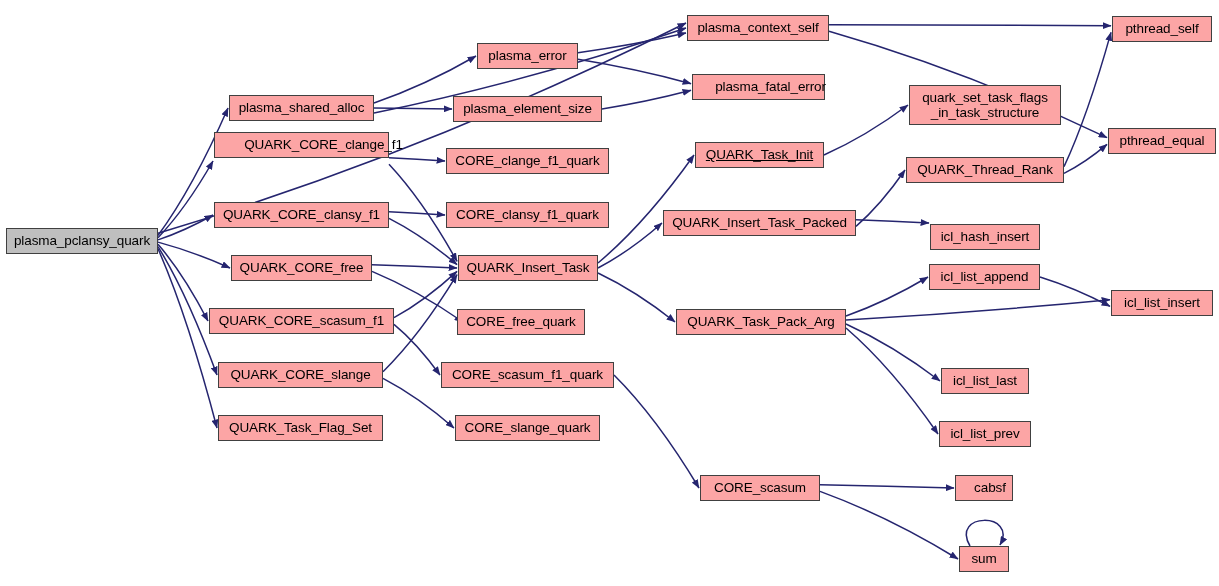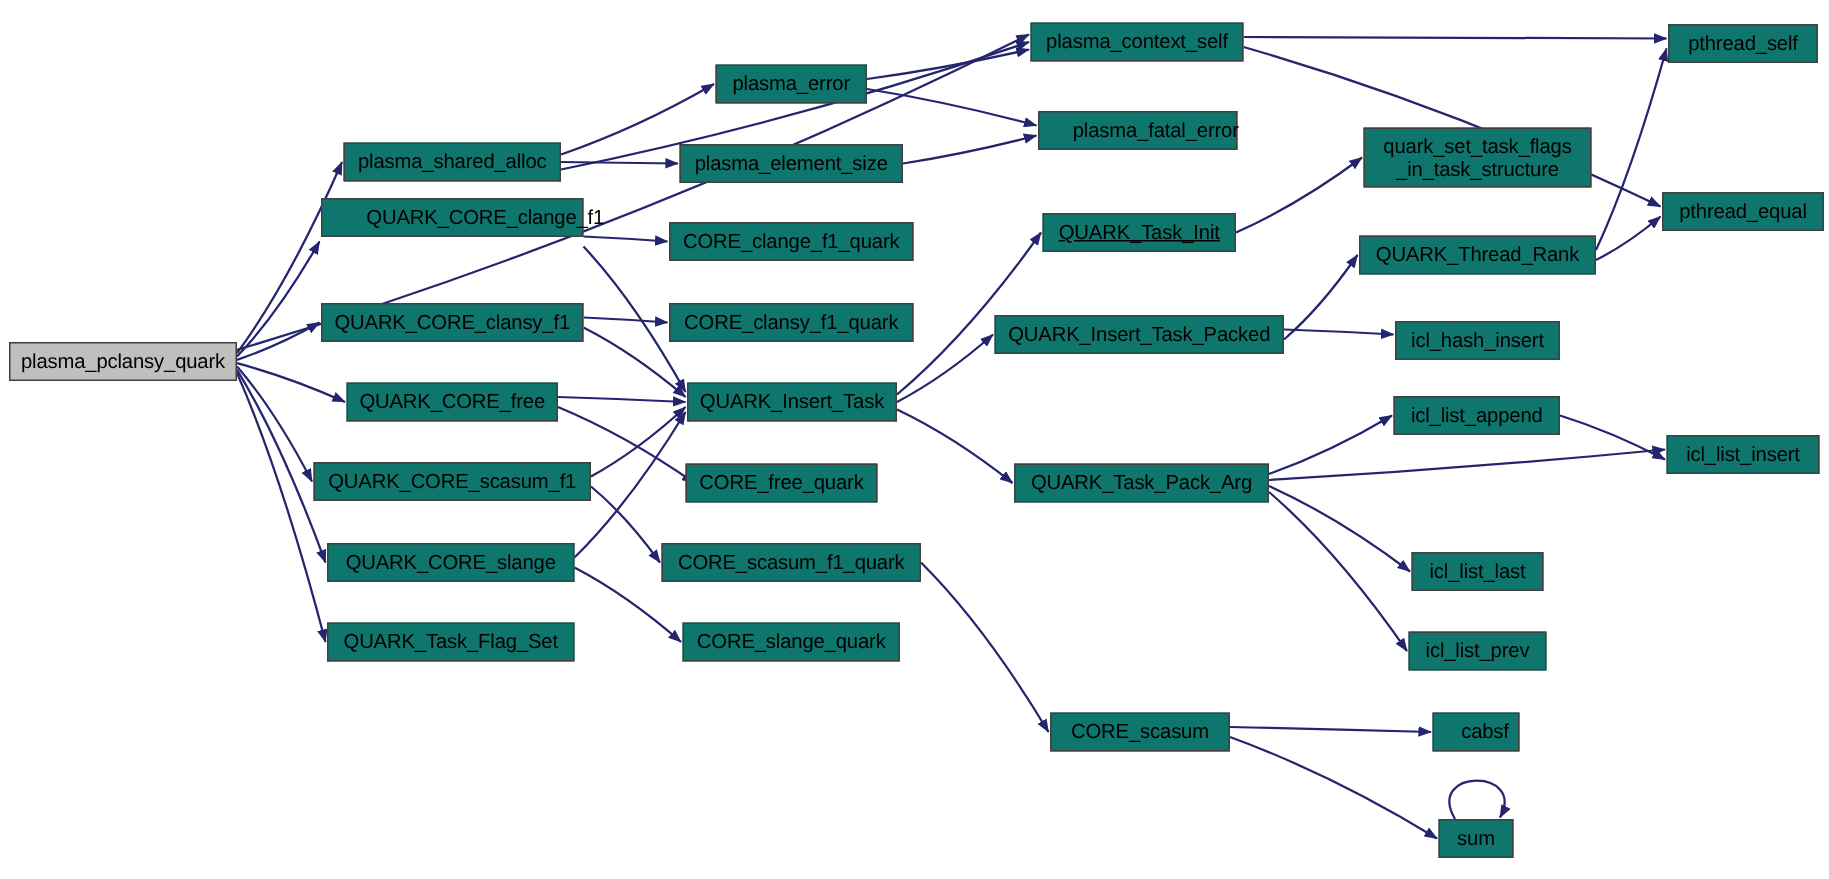--- a/index.html
+++ b/index.html
@@ -9,21 +9,21 @@
     width:1219px;
     height:586px;
     background:#ffffff;
     overflow:hidden;
   }
   #edges { position:absolute; left:0; top:0; width:1219px; height:586px; }
   .node {
     position:absolute;
     box-sizing:border-box;
     border:1px solid #404040;
-    background:#0f766e;
+    background:#fca5a5;
     color:#000000;
     font-size:13.5px;
     line-height:14px;
     display:flex;
     align-items:center;
     justify-content:center;
     text-align:center;
     white-space:pre;
     letter-spacing:-0.1px;
   }
@@ -104,21 +104,21 @@
     <div class="node" style="left: 455px; top: 415px; width: 145px; height: 26px;">CORE_slange_quark</div>
     <div class="node" style="left: 687px; top: 15px; width: 142px; height: 26px;">plasma_context_self</div>
     <div class="node" style="left: 692px; top: 74px; width: 133px; height: 26px; padding-left: 24px;">plasma_fatal_error</div>
     <div class="node" style="left: 695px; top: 142px; width: 129px; height: 26px; text-decoration: underline;">QUARK_Task_Init</div>
     <div class="node" style="left: 663px; top: 210px; width: 193px; height: 26px;">QUARK_Insert_Task_Packed</div>
     <div class="node" style="left: 676px; top: 309px; width: 170px; height: 26px;">QUARK_Task_Pack_Arg</div>
     <div class="node" style="left: 700px; top: 475px; width: 120px; height: 26px;">CORE_scasum</div>
     <div class="node" style="left: 906px; top: 157px; width: 158px; height: 26px;">QUARK_Thread_Rank</div>
     <div class="node two-line" style="left: 909px; top: 85px; width: 152px; height: 40px;">quark_set_task_flags
 _in_task_structure</div>
-    <div class="node" style="left: 930px; top: 214px; width: 110px; height: 26px;">icl_hash_insert</div>
+    <div class="node" style="left: 930px; top: 224px; width: 110px; height: 26px;">icl_hash_insert</div>
     <div class="node" style="left: 929px; top: 264px; width: 111px; height: 26px;">icl_list_append</div>
     <div class="node" style="left: 941px; top: 368px; width: 88px; height: 26px;">icl_list_last</div>
     <div class="node" style="left: 939px; top: 421px; width: 92px; height: 26px;">icl_list_prev</div>
     <div class="node" style="left: 955px; top: 475px; width: 58px; height: 26px; padding-left: 12px;">cabsf</div>
     <div class="node" style="left: 959px; top: 546px; width: 50px; height: 26px;">sum</div>
     <div class="node" style="left: 1112px; top: 16px; width: 100px; height: 26px;">pthread_self</div>
     <div class="node" style="left: 1108px; top: 128px; width: 108px; height: 26px;">pthread_equal</div>
     <div class="node" style="left: 1111px; top: 290px; width: 102px; height: 26px;">icl_list_insert</div>
   </div>
 

